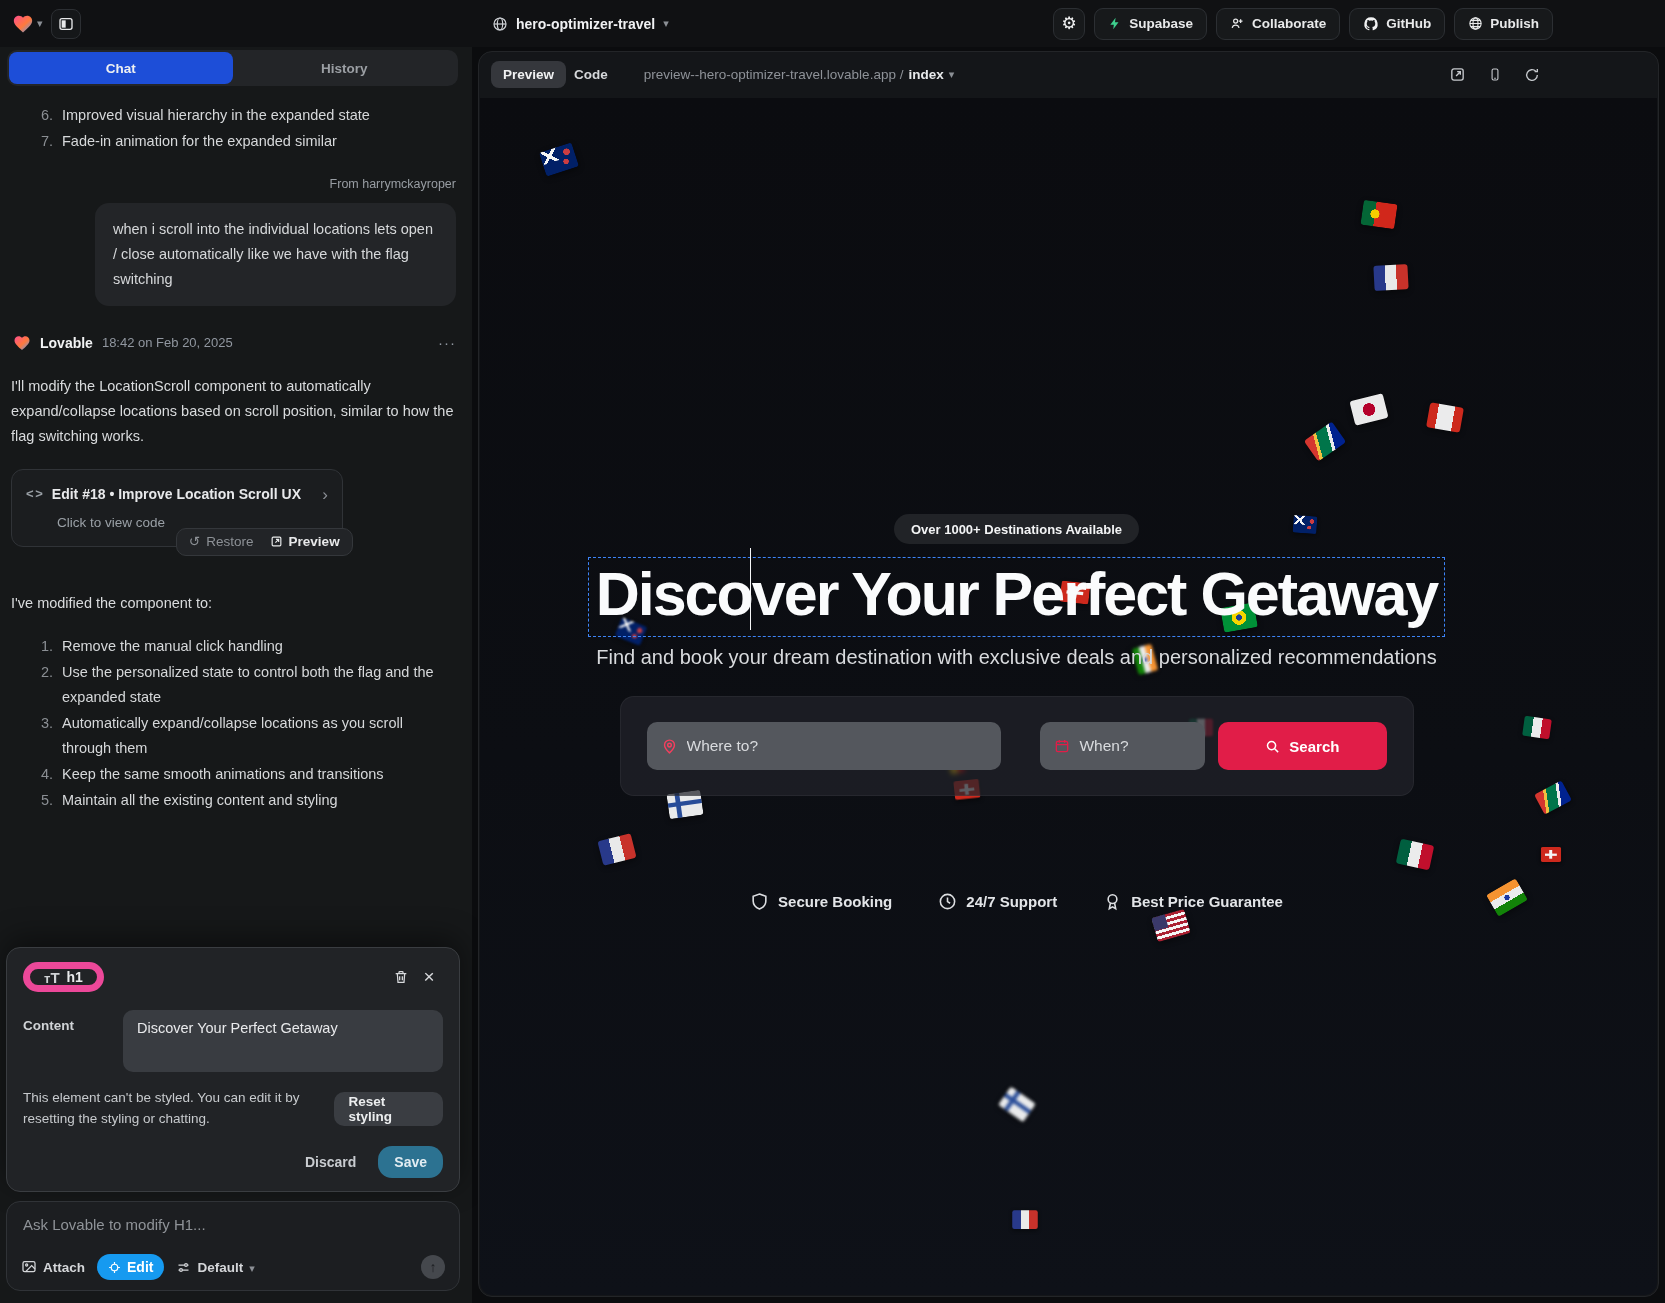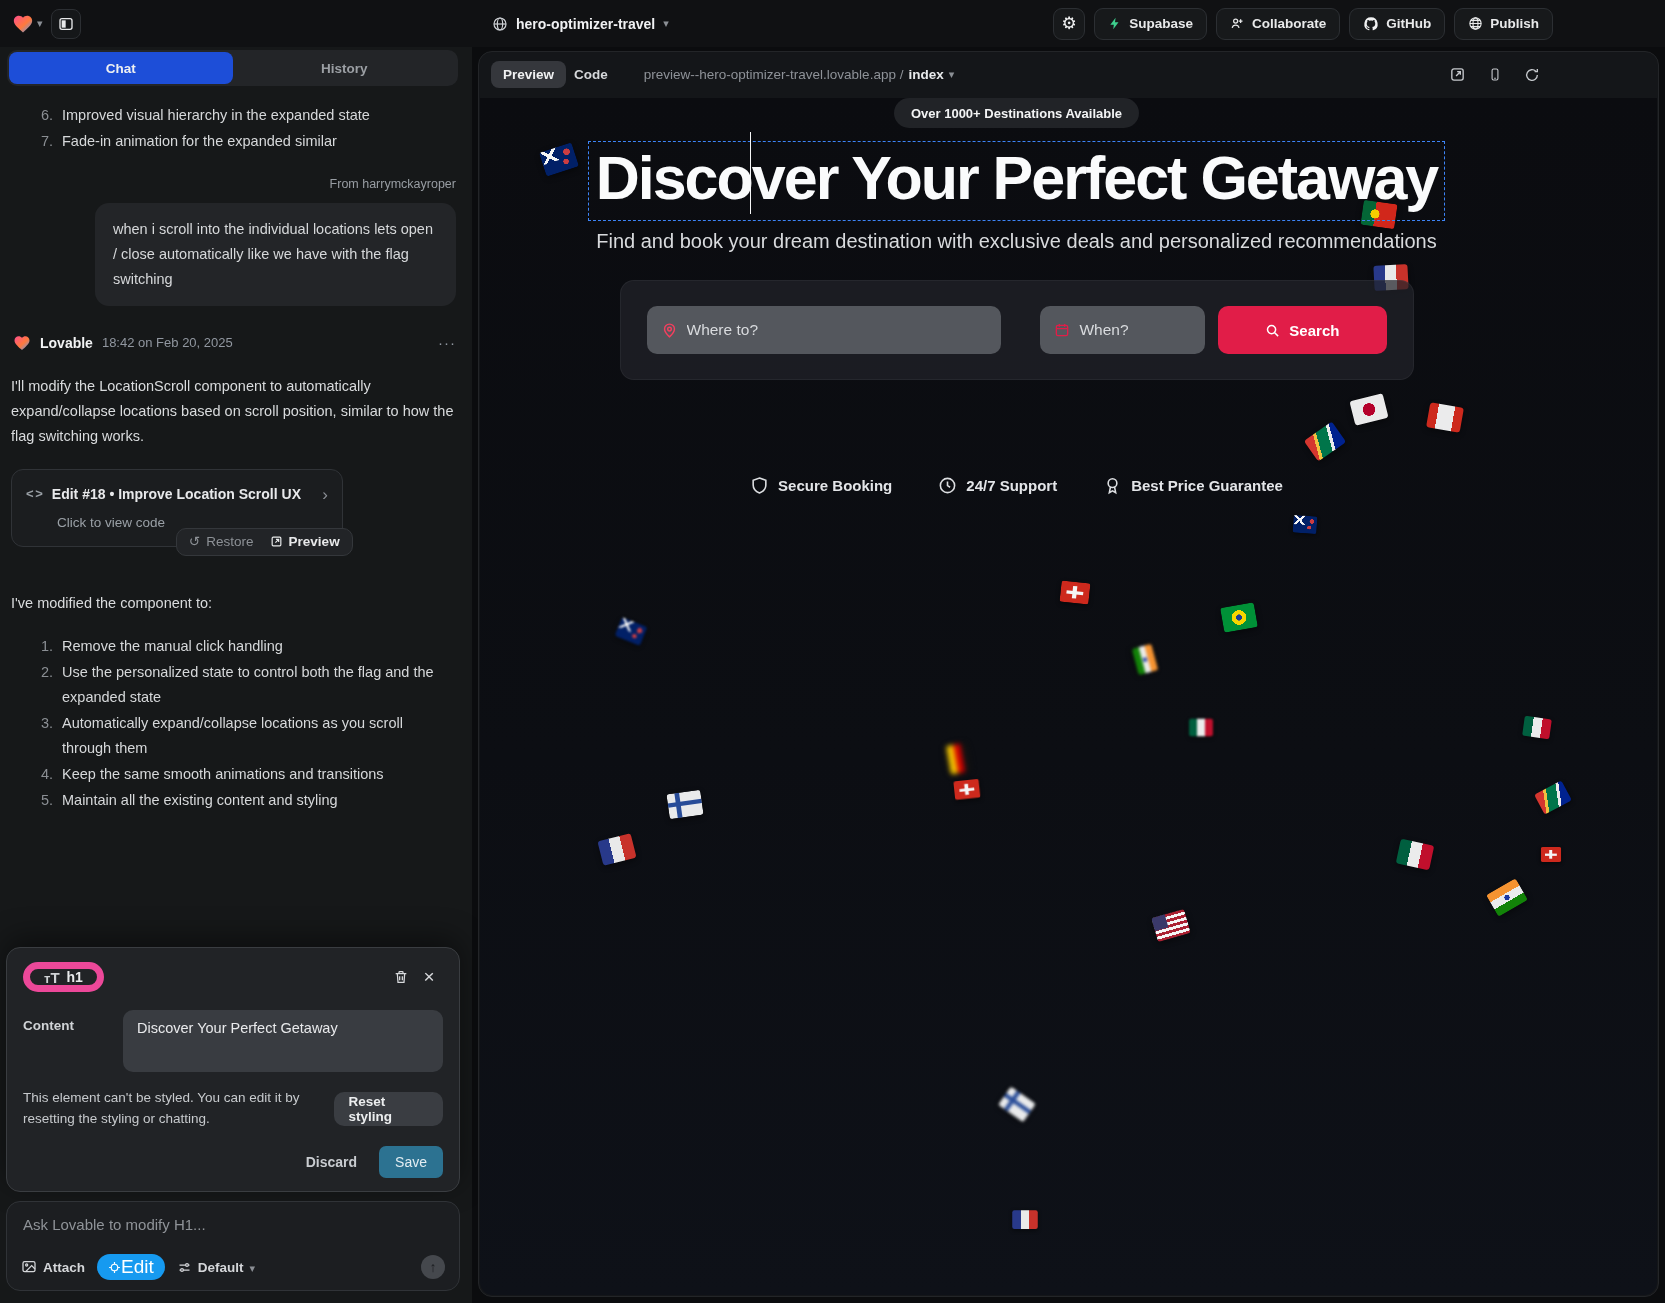--- a/index.html
+++ b/index.html
@@ -72,52 +72,52 @@
   .ed-content { display:flex; margin-top:18px; gap:22px; }
   .ed-label { font-size:13.5px; font-weight:600; color:#d0d3d6; padding-top:8px; width:78px; }
   .ed-textarea { flex:1; height:62px; background:#393c41; border:none; border-radius:10px; resize:none;
                  color:#e9eaec; font-size:14.5px; font-family:inherit; padding:10px 14px; outline:none; }
   .ed-note-row { display:flex; margin-top:16px; align-items:center; gap:14px; }
   .ed-note { font-size:13.5px; line-height:1.55; color:#c7cacd; width:310px; }
   .reset-btn { margin-left:auto; height:34px; background:#3a3d42; border-radius:10px; padding:0 14px;
                font-size:13.5px; font-weight:700; color:#eceeef; display:flex; align-items:center; }
   .ed-actions { display:flex; justify-content:flex-end; align-items:center; gap:22px; margin-top:16px; }
   .discard { font-size:14px; color:#c9ccd0; font-weight:600; }
-  .save { height:32px; padding:0 16px; border-radius:7px; font-size:14px; font-weight:400; color:#e3edf2;
+  .save { height:32px; padding:0 16px; border-radius:14px; font-size:14px; font-weight:700; color:#e3edf2;
           display:flex; align-items:center; }
 
   
   .composer { position:absolute; left:6px; right:12px; bottom:12px; height:90px; background:#1c1e21;
               border:1px solid #303337; border-radius:14px; padding:14px 16px 12px; }
   .composer input { width:100%; background:transparent; border:none; outline:none; color:#e8e9ea;
                     font-size:15px; font-family:inherit; }
   .composer input::placeholder { color:#8f9398; }
   .comp-row { position:absolute; left:14px; right:14px; bottom:10px; display:flex; align-items:center; gap:12px; }
   .comp-item { display:flex; align-items:flex-end; gap:6px; font-size:13.5px; font-weight:600; color:#d4d6d9; }
-  .edit-pill { height:26px; padding:0 11px; border-radius:999px; color:#fff; display:flex; align-items:center; 
-               font-size:19px; font-weight:400; }
+  .edit-pill { height:26px; padding:0 11px; border-radius:999px; color:#fff; display:flex; align-items:center; gap:6px;
+               font-size:14px; font-weight:700; }
   .send-btn { margin-left:auto; width:24px; height:24px; border-radius:50%; background:#45484d; color:#1b1d20;
               display:flex; align-items:center; justify-content:center; font-size:14px; font-weight:700; }
 
   
   .preview-panel { position:absolute; left:478px; top:51px; right:6px; bottom:6px; background:#141619;
                    border:1px solid #232528; border-radius:14px; }
   .pv-toolbar { height:45px; display:flex; align-items:center; padding:0 12px; gap:16px; }
   .pv-tab { height:27px; padding:0 12px; border-radius:8px; display:flex; align-items:center;
             font-size:13.5px; font-weight:600; color:#f0f1f2; }
   .pv-tab.active { background:#35373c; }
   .pv-tab.ghost { color:#d6d8db; padding:0 2px; }
   .pv-url { display:flex; align-items:center; gap:5px; font-size:13.5px; color:#8e9298; margin-left:18px; }
   .pv-url .page { color:#e8eaec; font-weight:600; }
   .pv-icons { margin-left:auto; margin-right:106px; display:flex; align-items:center; gap:22px; color:#c6c9cd; }
 
   .viewport { position:absolute; left:1px; right:1px; top:46px; bottom:1px; border-radius:0 0 13px 13px;
               overflow:hidden; background:linear-gradient(180deg,#0b0c10 0%,#0c0e13 55%,#0e1118 100%); }
   .site { position:absolute; left:0; right:104px; top:0; display:flex; flex-direction:column; align-items:center; }
-  .badge { height:30px; background:#212327; border-radius:999px; display:flex;
+  .badge { margin-top:416px; height:30px; background:#212327; border-radius:999px; display:flex;
            align-items:center; padding:0 17px; font-size:13px; font-weight:700; color:#f3f4f5; }
   .h1wrap { margin-top:13px; position:relative; padding:2px 8px 8px; }
   .sel { position:absolute; inset:0; border:1px dashed #3d84f7; pointer-events:none; }
   .caret { position:absolute; left:162px; top:-9px; width:1.5px; height:82px; background:#f5f6f7; }
   .hero-h1 { font-size:61px; font-weight:800; letter-spacing:-2px; color:#fafbfc; white-space:nowrap; }
   .subtitle { margin-top:9px; font-size:20px; color:#d8dadd; }
   .searchbar { margin-top:27px; width:794px; height:100px; background:rgba(33,35,41,.72);
                border:1px solid rgba(255,255,255,.05); border-radius:14px; display:flex; align-items:center;
                padding:0 26px; gap:13px; }
   .s-input { height:48px; background:#54575d; border:none; border-radius:10px; display:flex; align-items:center;

